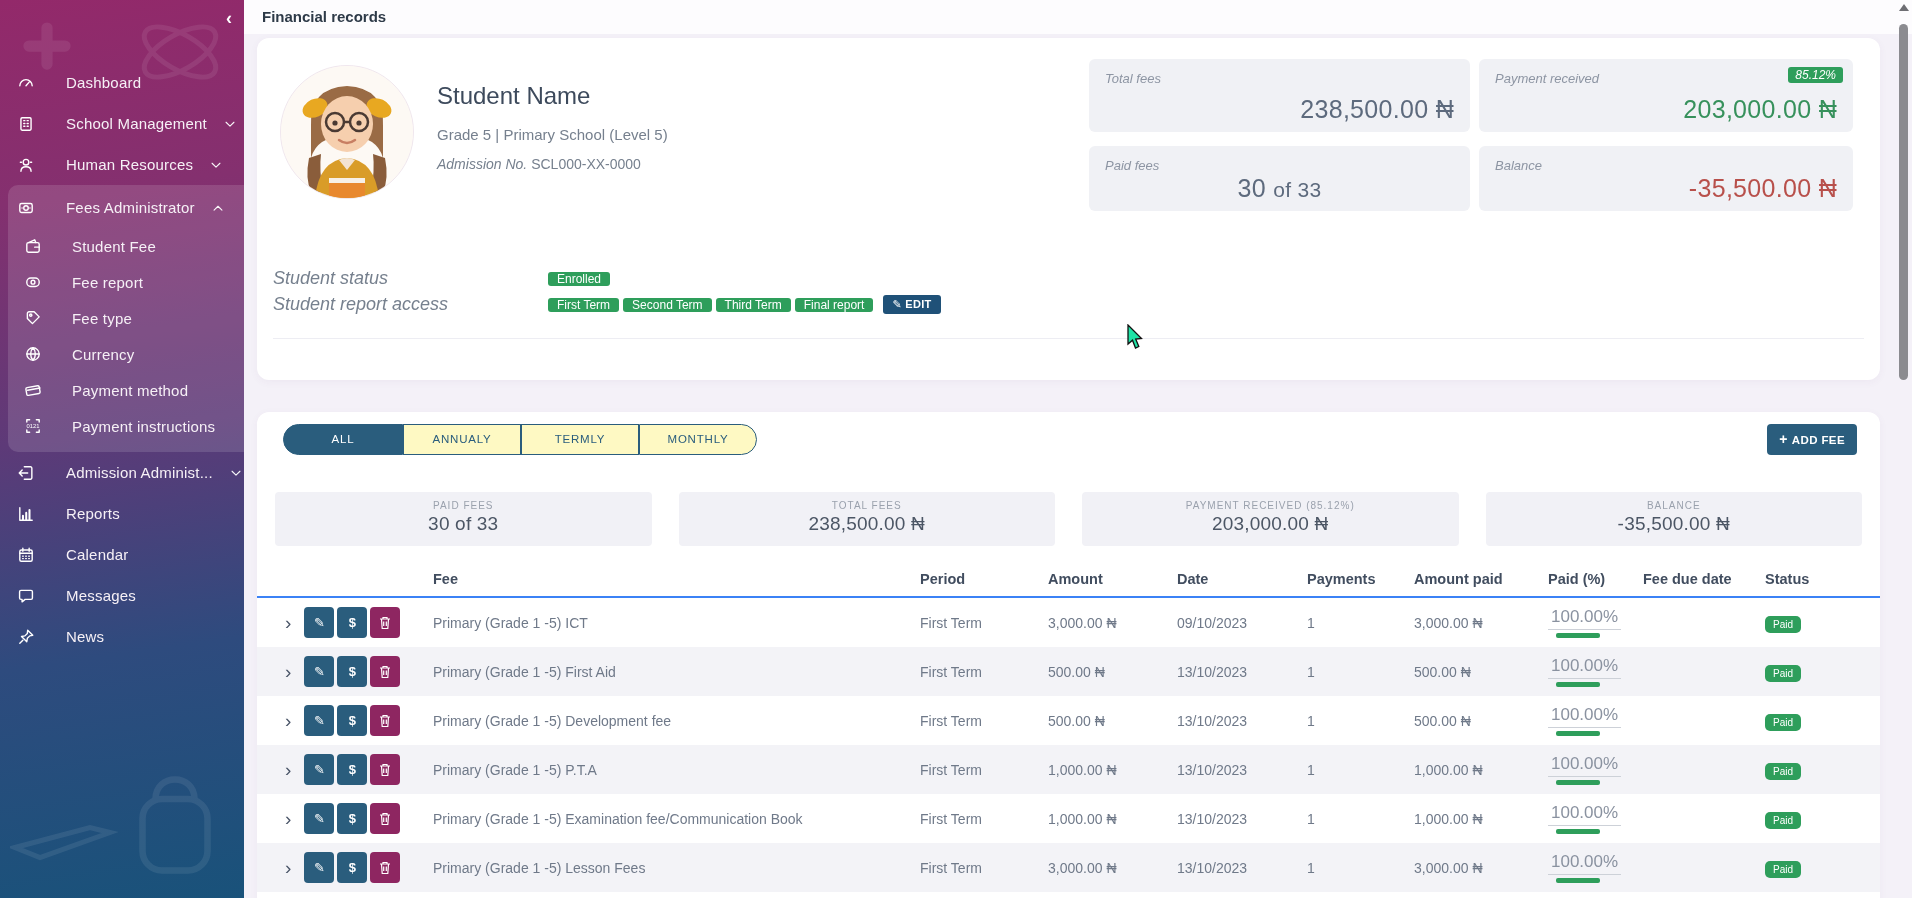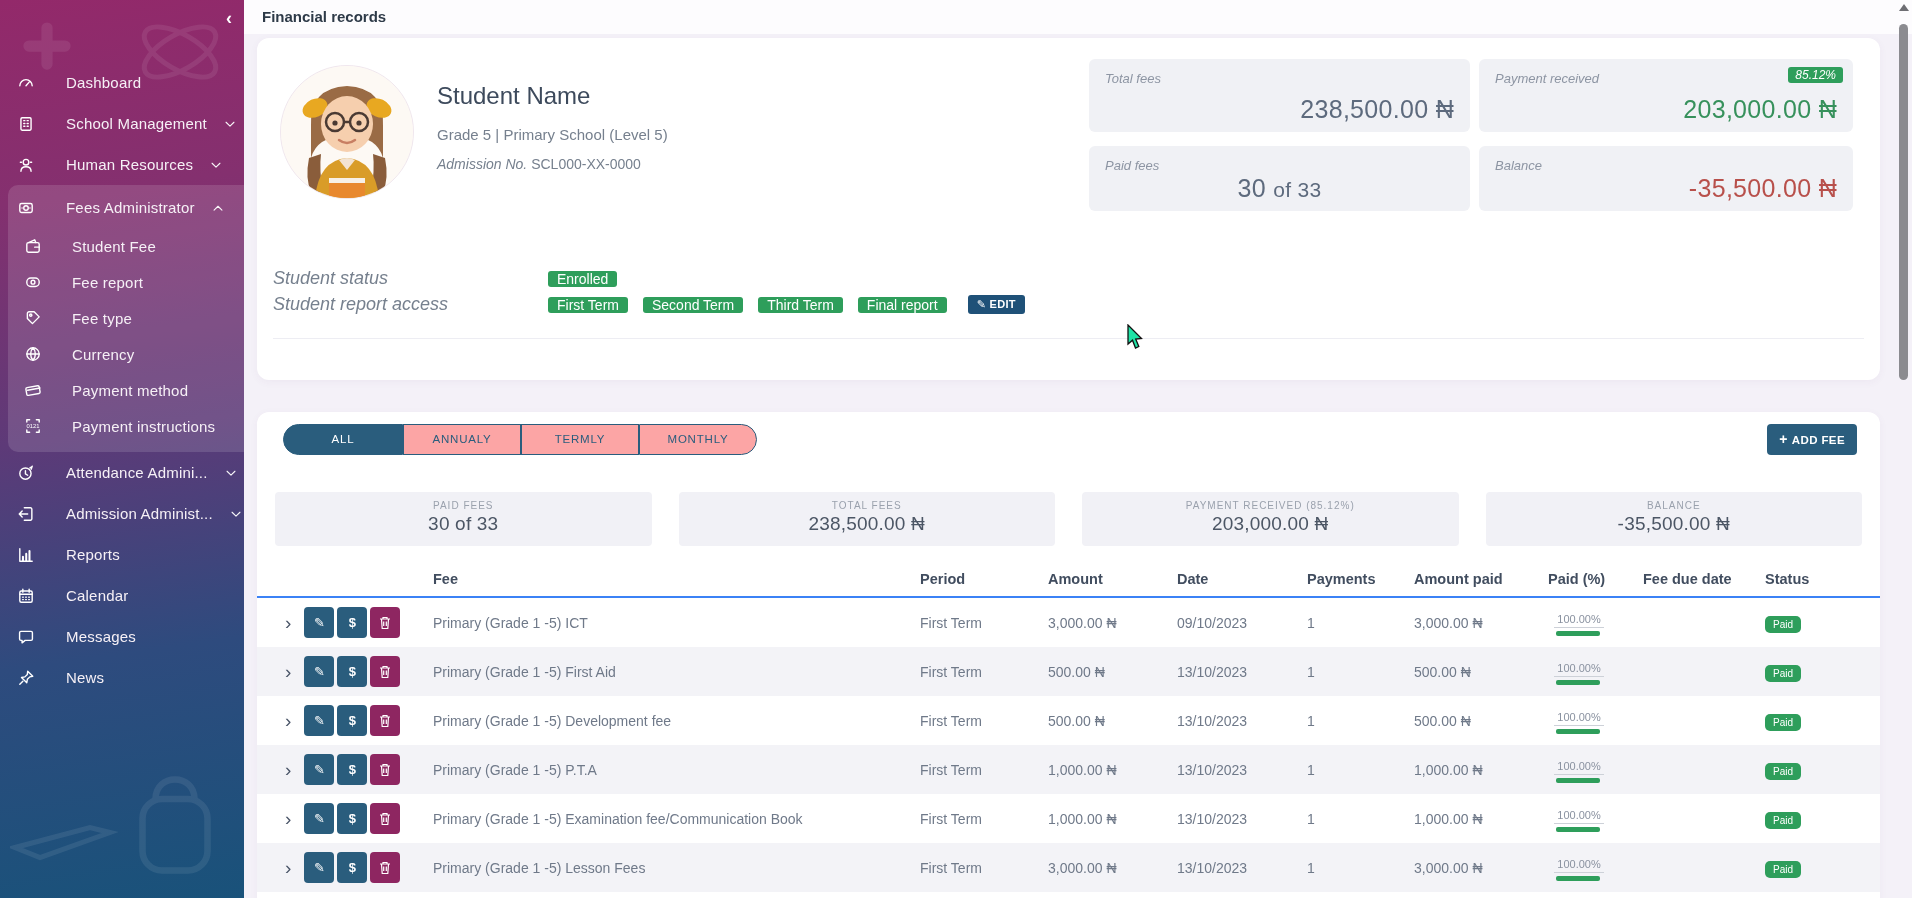--- a/index.html
+++ b/index.html
@@ -65,33 +65,33 @@
   .stat-value.red { color:#b8504b; }
   .stat-value.center { right:auto; left:0; width:100%; text-align:center; }
   .stat-value .of-sub { font-size:21px; }
   .pct-badge {
     position:absolute; right:10px; top:8px; background:#2e9e5b; color:#fff; font-size:12px;
     font-style:italic; padding:1px 7px; border-radius:3px;
   }
   .status-row { position:absolute; left:16px; display:flex; align-items:center; }
   .status-label { font-style:italic; font-size:18px; color:#76808e; width:275px; }
   .badge-green {
-    background:#2e9e5b; color:#fff; font-size:14px; padding:0 9px; border-radius:3px;
-    margin-right:15px; white-space:nowrap;
+    background:#2e9e5b; color:#fff; font-size:12px; padding:0 9px; border-radius:3px;
+    margin-right:4px; white-space:nowrap;
   }
   .edit-btn {
     background:#1f5178; color:#fff; font-size:11px; font-weight:700; padding:3px 9px;
     border-radius:3px; margin-left:6px; cursor:pointer; letter-spacing:.3px;
   }
   .profile-divider { position:absolute; left:16px; right:16px; top:300px; border-top:1px solid #ededf3; }
   
   .tabs { position:absolute; left:26px; top:12px; display:flex; height:31px;justify-content:flex-end; }
   .tab {
     width:118px; text-align:center; line-height:29px; font-size:11.5px; letter-spacing:.8px;
-    color:#2a5d7d; background:#fca5a5; border:1px solid #2a5d7d; cursor:pointer; font-weight:500;
+    color:#2a5d7d; background:#fef9c3; border:1px solid #2a5d7d; cursor:pointer; font-weight:500;
   }
   .tab:first-child { border-radius:16px 0 0 16px; width:120px; }
   .tab:last-child { border-radius:0 16px 16px 0; }
   .tab.active { background:#2a5d7d; color:#fff; }
   .add-fee-btn {
     position:absolute; right:23px; top:12px; height:31px; background:#2a5d7d; color:#fff;
     font-size:11.5px; font-weight:700; border-radius:4px; padding:0 12px; line-height:31px;
     cursor:pointer; letter-spacing:.4px;
   }
   .add-fee-btn .plus { font-size:14px; margin-right:4px; }
@@ -109,21 +109,21 @@
   .t-row.stripe { background:#f3f3f7; }
   .row-left { display:flex; align-items:center; padding-left:28px; }
   .row-chev { font-size:19px; color:#4a5568; cursor:pointer; margin-right:13px; line-height:18px; }
   .row-btn {
     width:30px; height:31px; border-radius:4px; margin-right:3px; display:flex; align-items:center;
     justify-content:center; color:#fff; font-size:13px; cursor:pointer;
   }
   .row-btn.teal { background:#2a5d7d; }
   .row-btn.maroon { background:#8e2661; }
   .pct-wrap { width:62px; text-align:center; }
-  .pct-text { font-size:11px; color:#8a92a0; border-bottom:1px solid #cdd1d8; padding:0 3px 2px 3px; display:inline-block; }
+  .pct-text { font-size:17px; color:#8a92a0; border-bottom:1px solid #cdd1d8; padding:0 3px 2px 3px; display:inline-block; }
   .pct-bar { width:44px; height:5px; border-radius:2px; background:#2e9e5b; margin:3px auto 0 8px; }
   .paid-badge { background:#2e9e5b; color:#fff; font-size:10px; padding:3px 8px; border-radius:5px; }
   
   .scroll-track { position:absolute; right:2px; top:0; width:12px; height:898px; }
   .scroll-arrow { position:absolute; top:4px; left:1px; width:0; height:0; border-left:5px solid transparent;
     border-right:5px solid transparent; border-bottom:7px solid #6e6e73; cursor:pointer; }
   .scroll-thumb { position:absolute; top:24px; left:1px; width:9px; height:356px; background:#8b8b90; border-radius:5px; cursor:pointer; }
   
   .cursor { position:absolute; left:1126px; top:324px; z-index:50; pointer-events:none; }
 </style>
@@ -242,32 +242,20 @@
         </div>
         <div class="side-item sub-item">
           <span class="side-ico">
             <svg class="ic" width="18" height="18" viewBox="0 0 16 16">
               <path d="M2.5 4.5v-2h2.5M13.5 4.5v-2H11M2.5 11.5v2h2.5M13.5 11.5v2H11"></path>
               <text x="8" y="9.8" font-size="5.2" fill="#fff" stroke="none" text-anchor="middle">0121</text>
             </svg>
           </span>
           <span class="side-label">Payment instructions</span>
         </div>
-      </div>
-      <div class="side-item">
-        <span class="side-ico">
-          <svg class="ic" width="18" height="18" viewBox="0 0 16 16">
-            <circle cx="7.5" cy="8.5" r="5"></circle>
-            <path d="M7.5 6v2.8l2 1.2M11.5 3.5l2-1.2M12.6 4.6l.9-2.6"></path>
-          </svg>
-        </span>
-        <span class="side-label">Attendance Admini...</span>
-        <span class="side-chev"><svg class="ic" width="14" height="14" viewBox="0 0 16 16">
-            <path d="M3.5 6l4.5 4.5L12.5 6"></path>
-          </svg></span>
       </div>
       <div class="side-item">
         <span class="side-ico">
           <svg class="ic" width="18" height="18" viewBox="0 0 16 16">
             <path d="M6.5 2.5H12a1.2 1.2 0 0 1 1.2 1.2v8.6A1.2 1.2 0 0 1 12 13.5H6.5"></path>
             <path d="M9.5 8H2.2M4.6 5.4L2 8l2.6 2.6"></path>
           </svg>
         </span>
         <span class="side-label">Admission Administ...</span>
         <span class="side-chev"><svg class="ic" width="14" height="14" viewBox="0 0 16 16">

